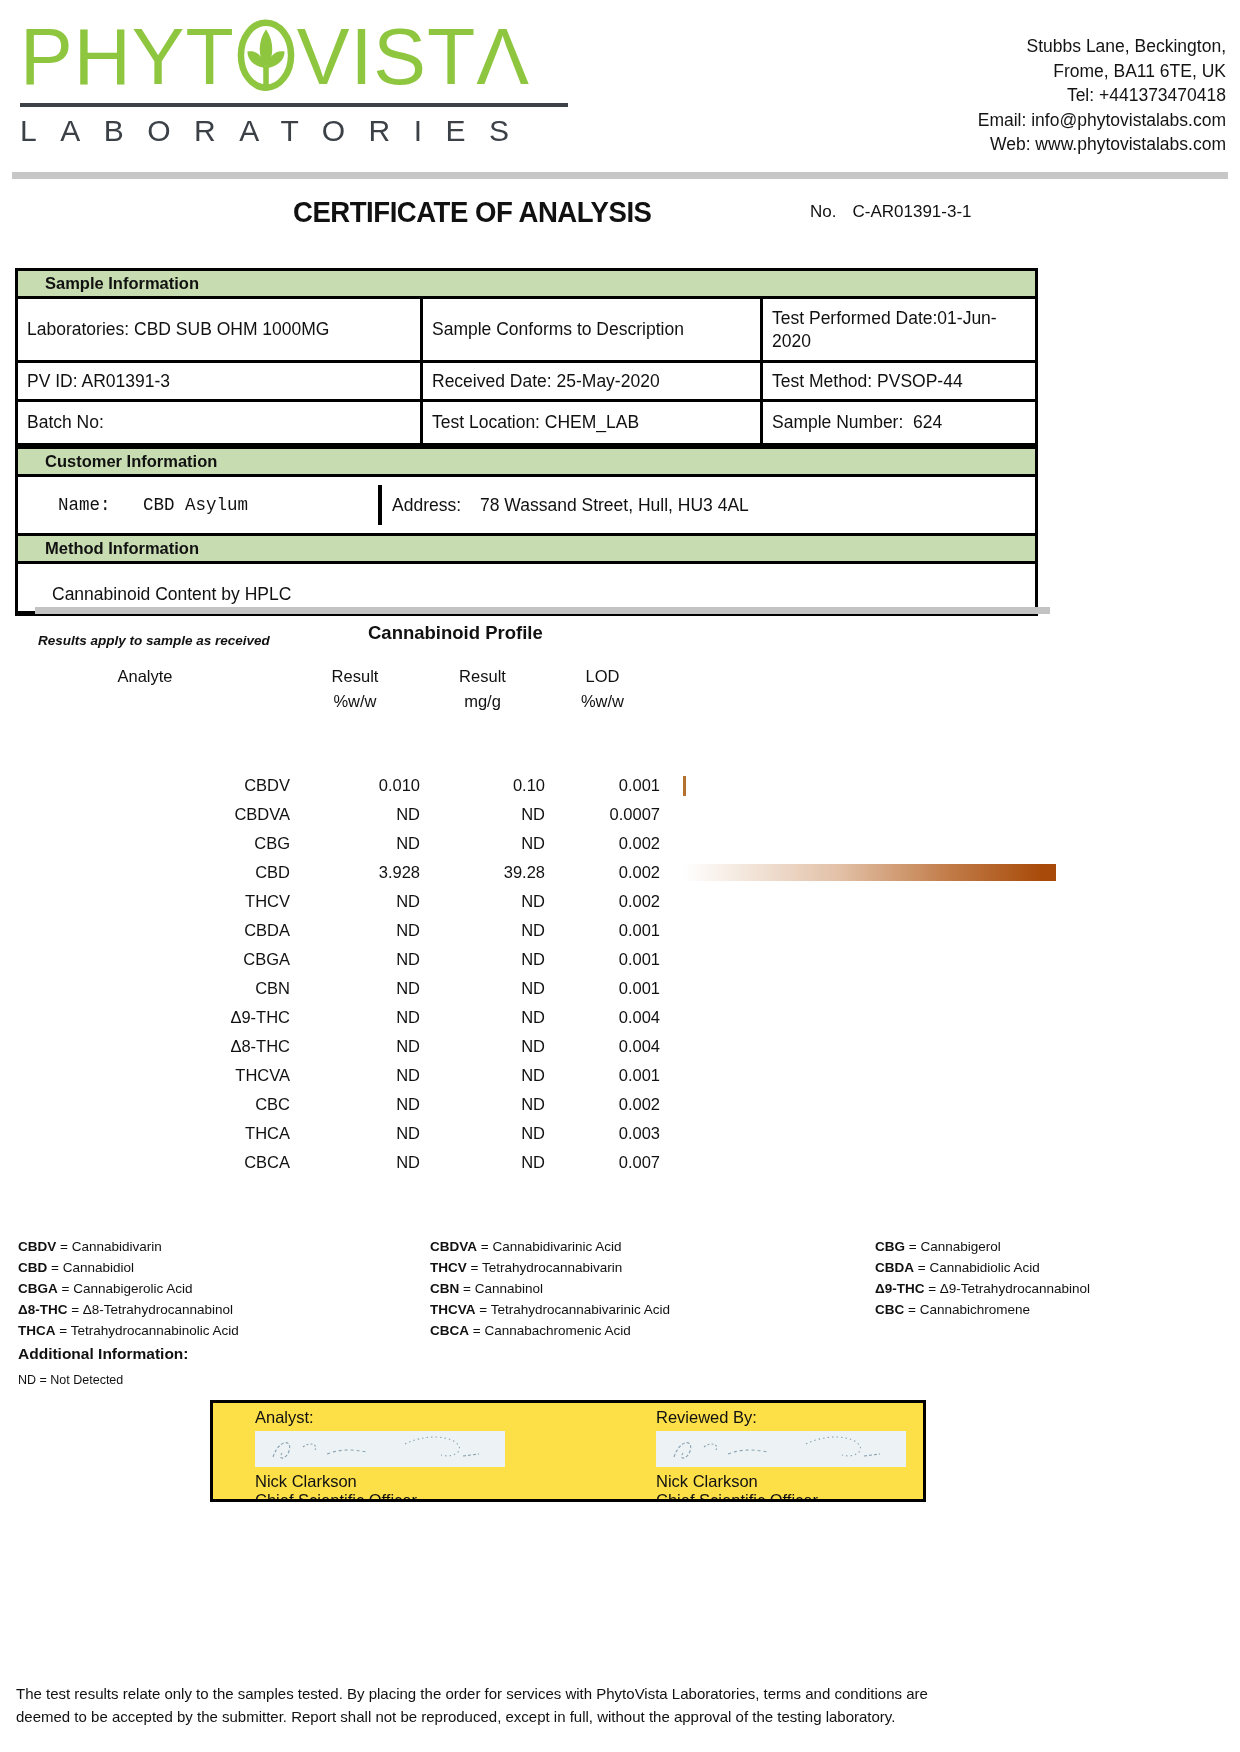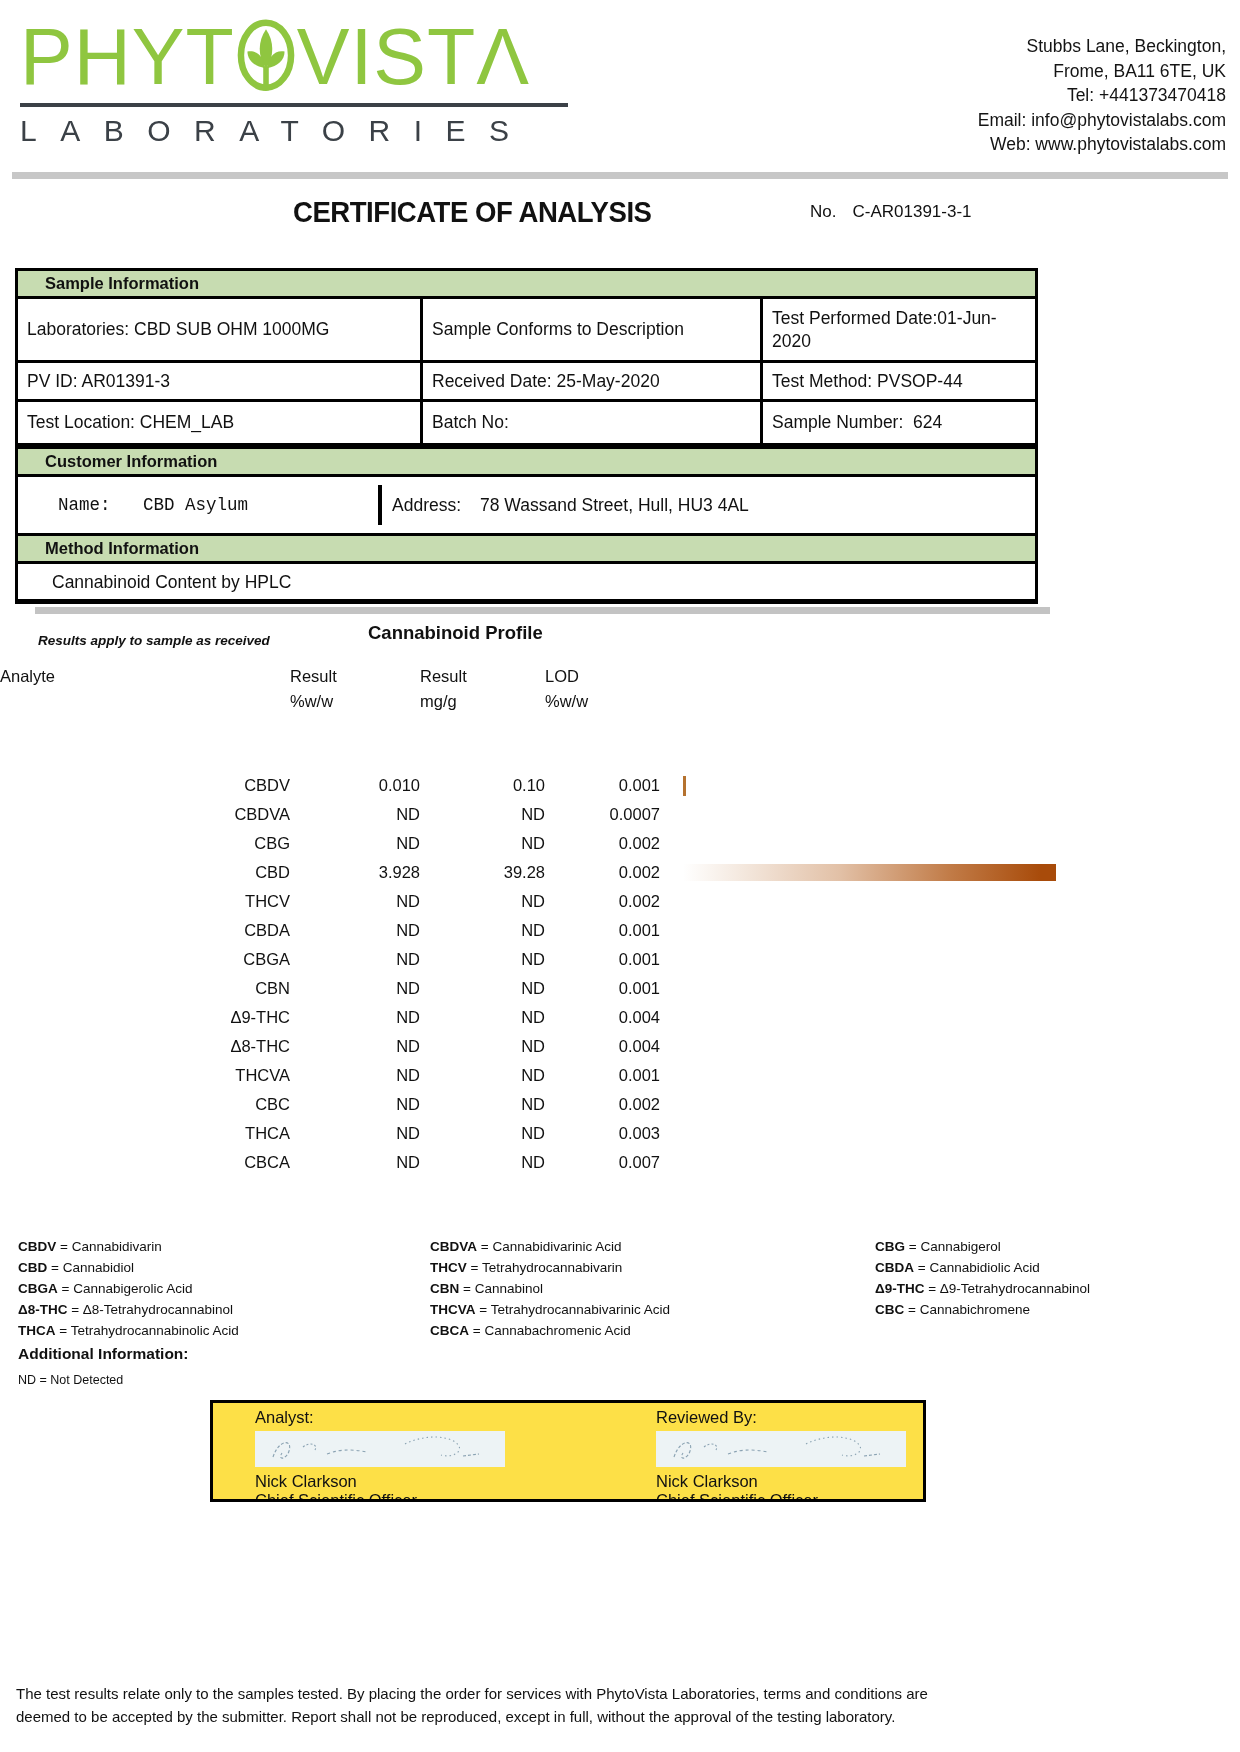--- a/index.html
+++ b/index.html
@@ -33,26 +33,26 @@
          padding:4px 14px 4px 9px;font-size:17.5px;line-height:1.3;box-sizing:border-box;}
   .scell.c2{border-right:none;}
   .scell.r2{border-bottom:none;}
   .crow{display:flex;align-items:center;height:56px;font-size:17.5px;}
   .ccell{display:flex;align-items:center;}
   .ccell .lbl{display:inline-block;}
   .cname{padding-left:40px;width:360px;box-sizing:border-box;font-family:Liberation Mono, monospace;}
   .cname .lbl{width:85px;}
   .caddr .lbl{width:88px;}
   .vdiv{width:4px;height:40px;background:#000;margin-right:10px;}
-  .mrow{font-size:17.5px;padding:8px 8px 6px 34px;}
+  .mrow{font-size:17.5px;padding:20px 8px 6px 34px;}
   
   .note{position:absolute;top:633px;left:38px;font-size:13.5px;font-weight:700;font-style:italic;}
   .rtitle{position:absolute;top:622px;left:368px;font-size:18.5px;font-weight:700;}
   .thead{position:absolute;top:664px;left:0;display:grid;grid-template-columns:290px 130px 125px 115px;}
-  .hcell{text-align:left;font-size:16.5px;line-height:25px;}
+  .hcell{text-align:center;font-size:16.5px;line-height:25px;}
   .tbody{position:absolute;top:771px;left:0;width:1100px;}
   .trow{display:grid;grid-template-columns:290px 130px 125px 115px;height:29px;position:relative;}
   .tcell{text-align:right;font-size:16.5px;line-height:29px;}
   .gbar{position:absolute;top:6px;height:17px;
         background:linear-gradient(to right,rgba(168,75,10,0) 0%,rgba(190,120,60,0.15) 14%,
                    rgba(186,106,44,0.42) 42%,rgba(175,85,18,0.78) 72%,#a84b0a 96%);}
   .tick{position:absolute;top:5px;height:20px;background:#b5722f;}
   
   .lcol{position:absolute;font-size:13.5px;line-height:21px;white-space:nowrap;}
   #lcol0{top:1236px;left:18px;}
@@ -115,22 +115,22 @@
 
   <section class="box sample">
     <div class="sec-head">Sample Information</div>
     <div class="sgrid" id="sample-grid">
         <div class="scell r0 c0">Laboratories: CBD SUB OHM 1000MG</div>
         <div class="scell r0 c1">Sample Conforms to Description</div>
         <div class="scell r0 c2">Test Performed Date:01-Jun-2020</div>
         <div class="scell r1 c0">PV ID: AR01391-3</div>
         <div class="scell r1 c1">Received Date: 25-May-2020</div>
         <div class="scell r1 c2">Test Method: PVSOP-44</div>
+        <div class="scell r2 c0">Batch No:</div>
         <div class="scell r2 c1">Test Location: CHEM_LAB</div>
-        <div class="scell r2 c0">Batch No:</div>
         <div class="scell r2 c2">Sample Number:&nbsp;&nbsp;624</div>
       </div>
   </section>
 
   <section class="box cust">
     <div class="sec-head">Customer Information</div>
     <div class="crow">
       <div class="ccell cname">
         <span class="lbl">Name:</span>
         <span>CBD Asylum</span>

